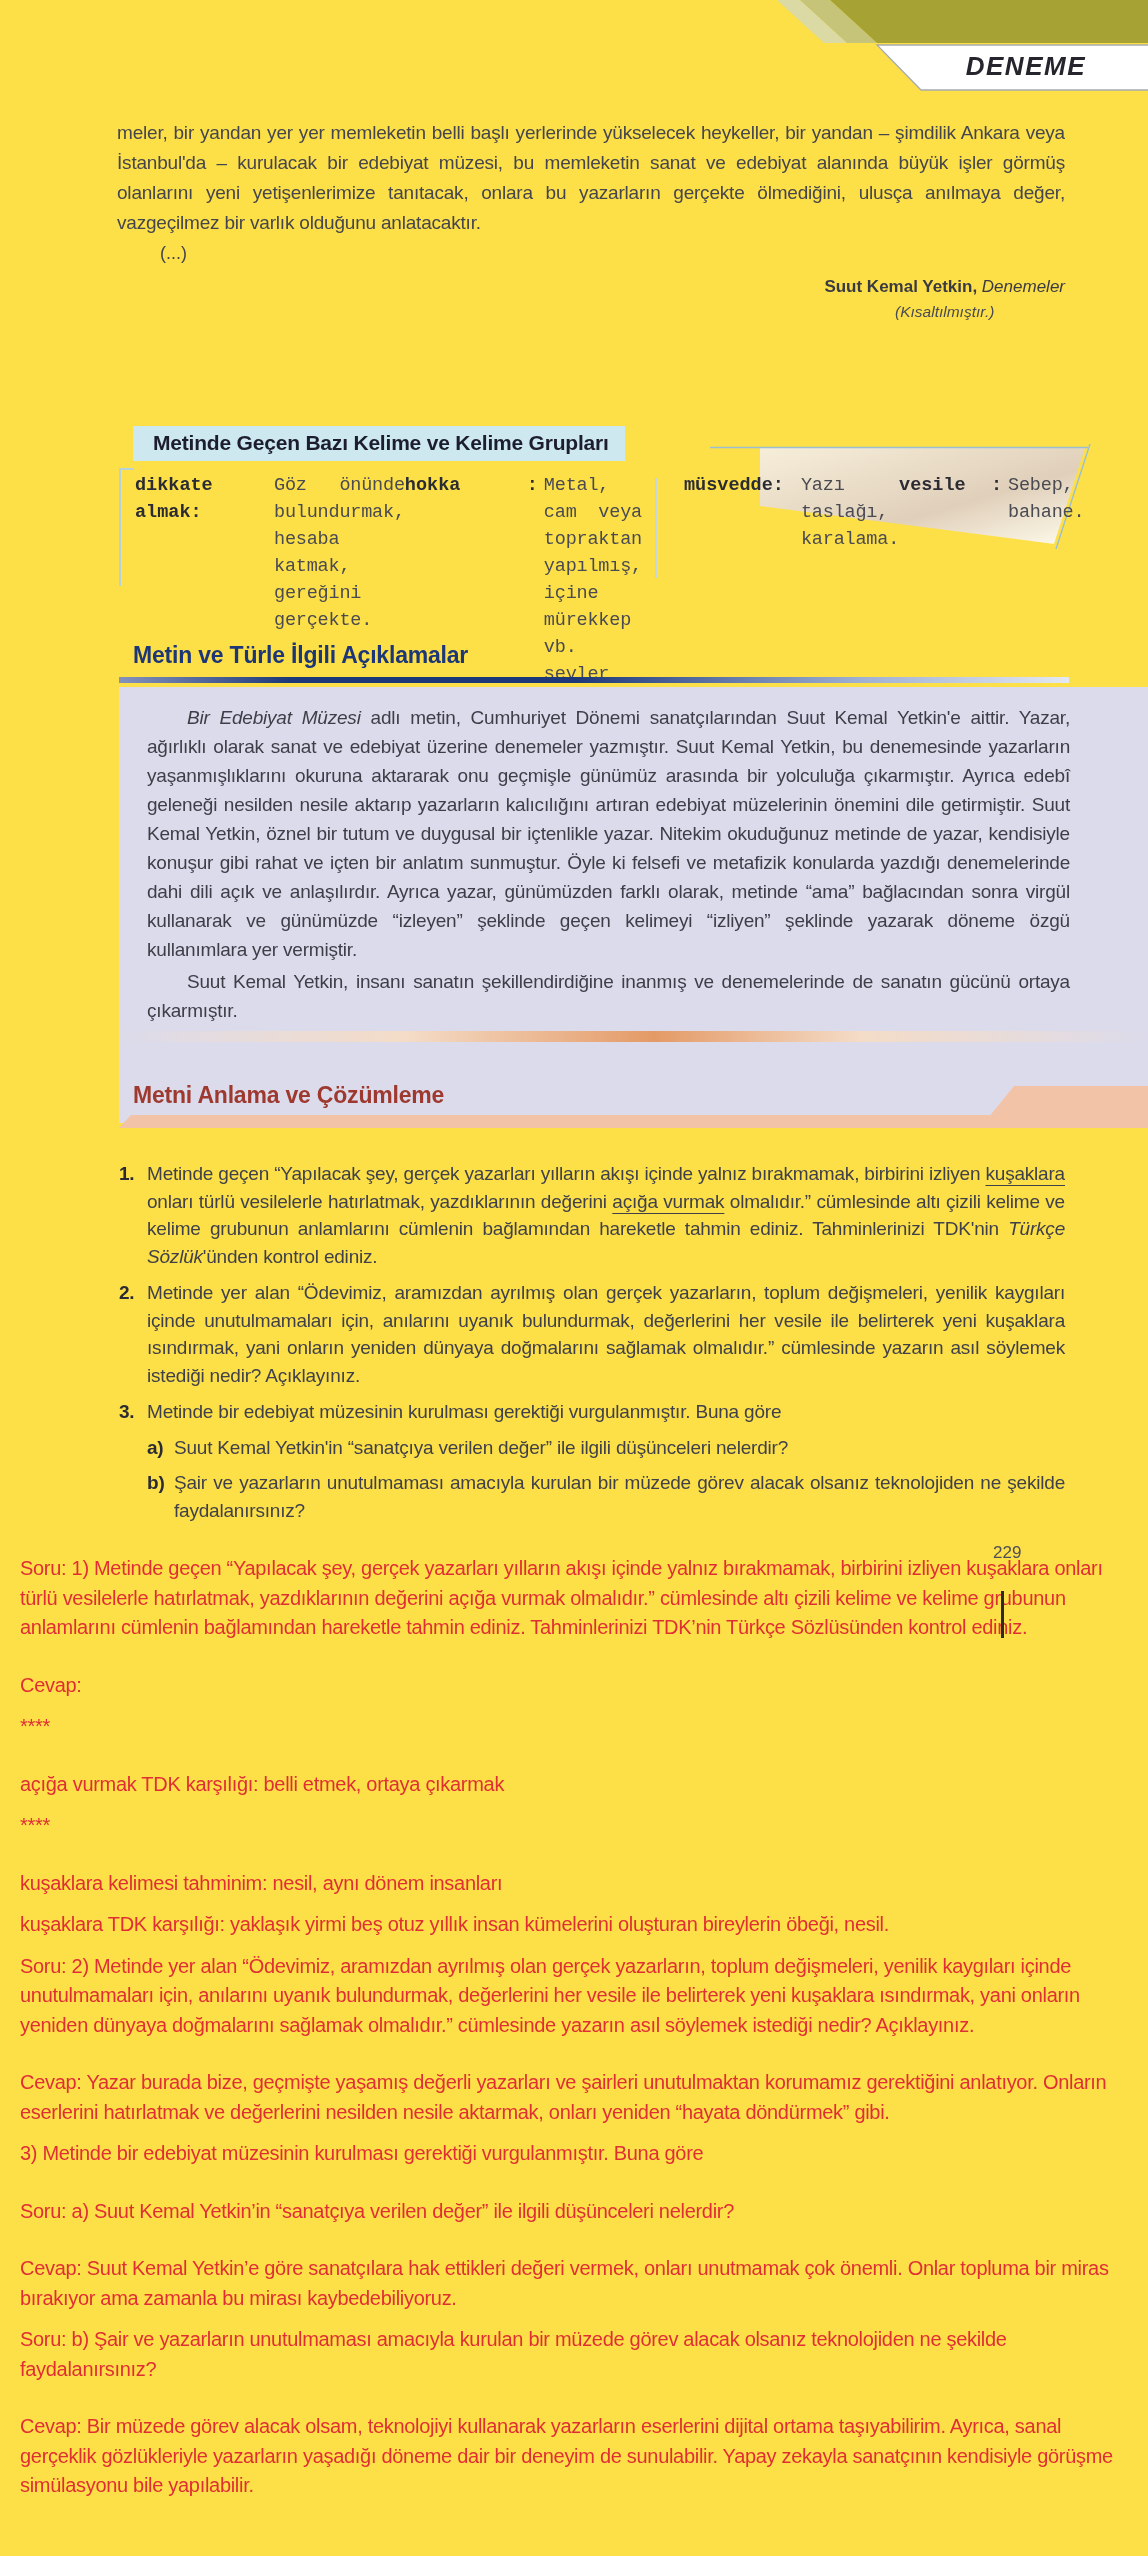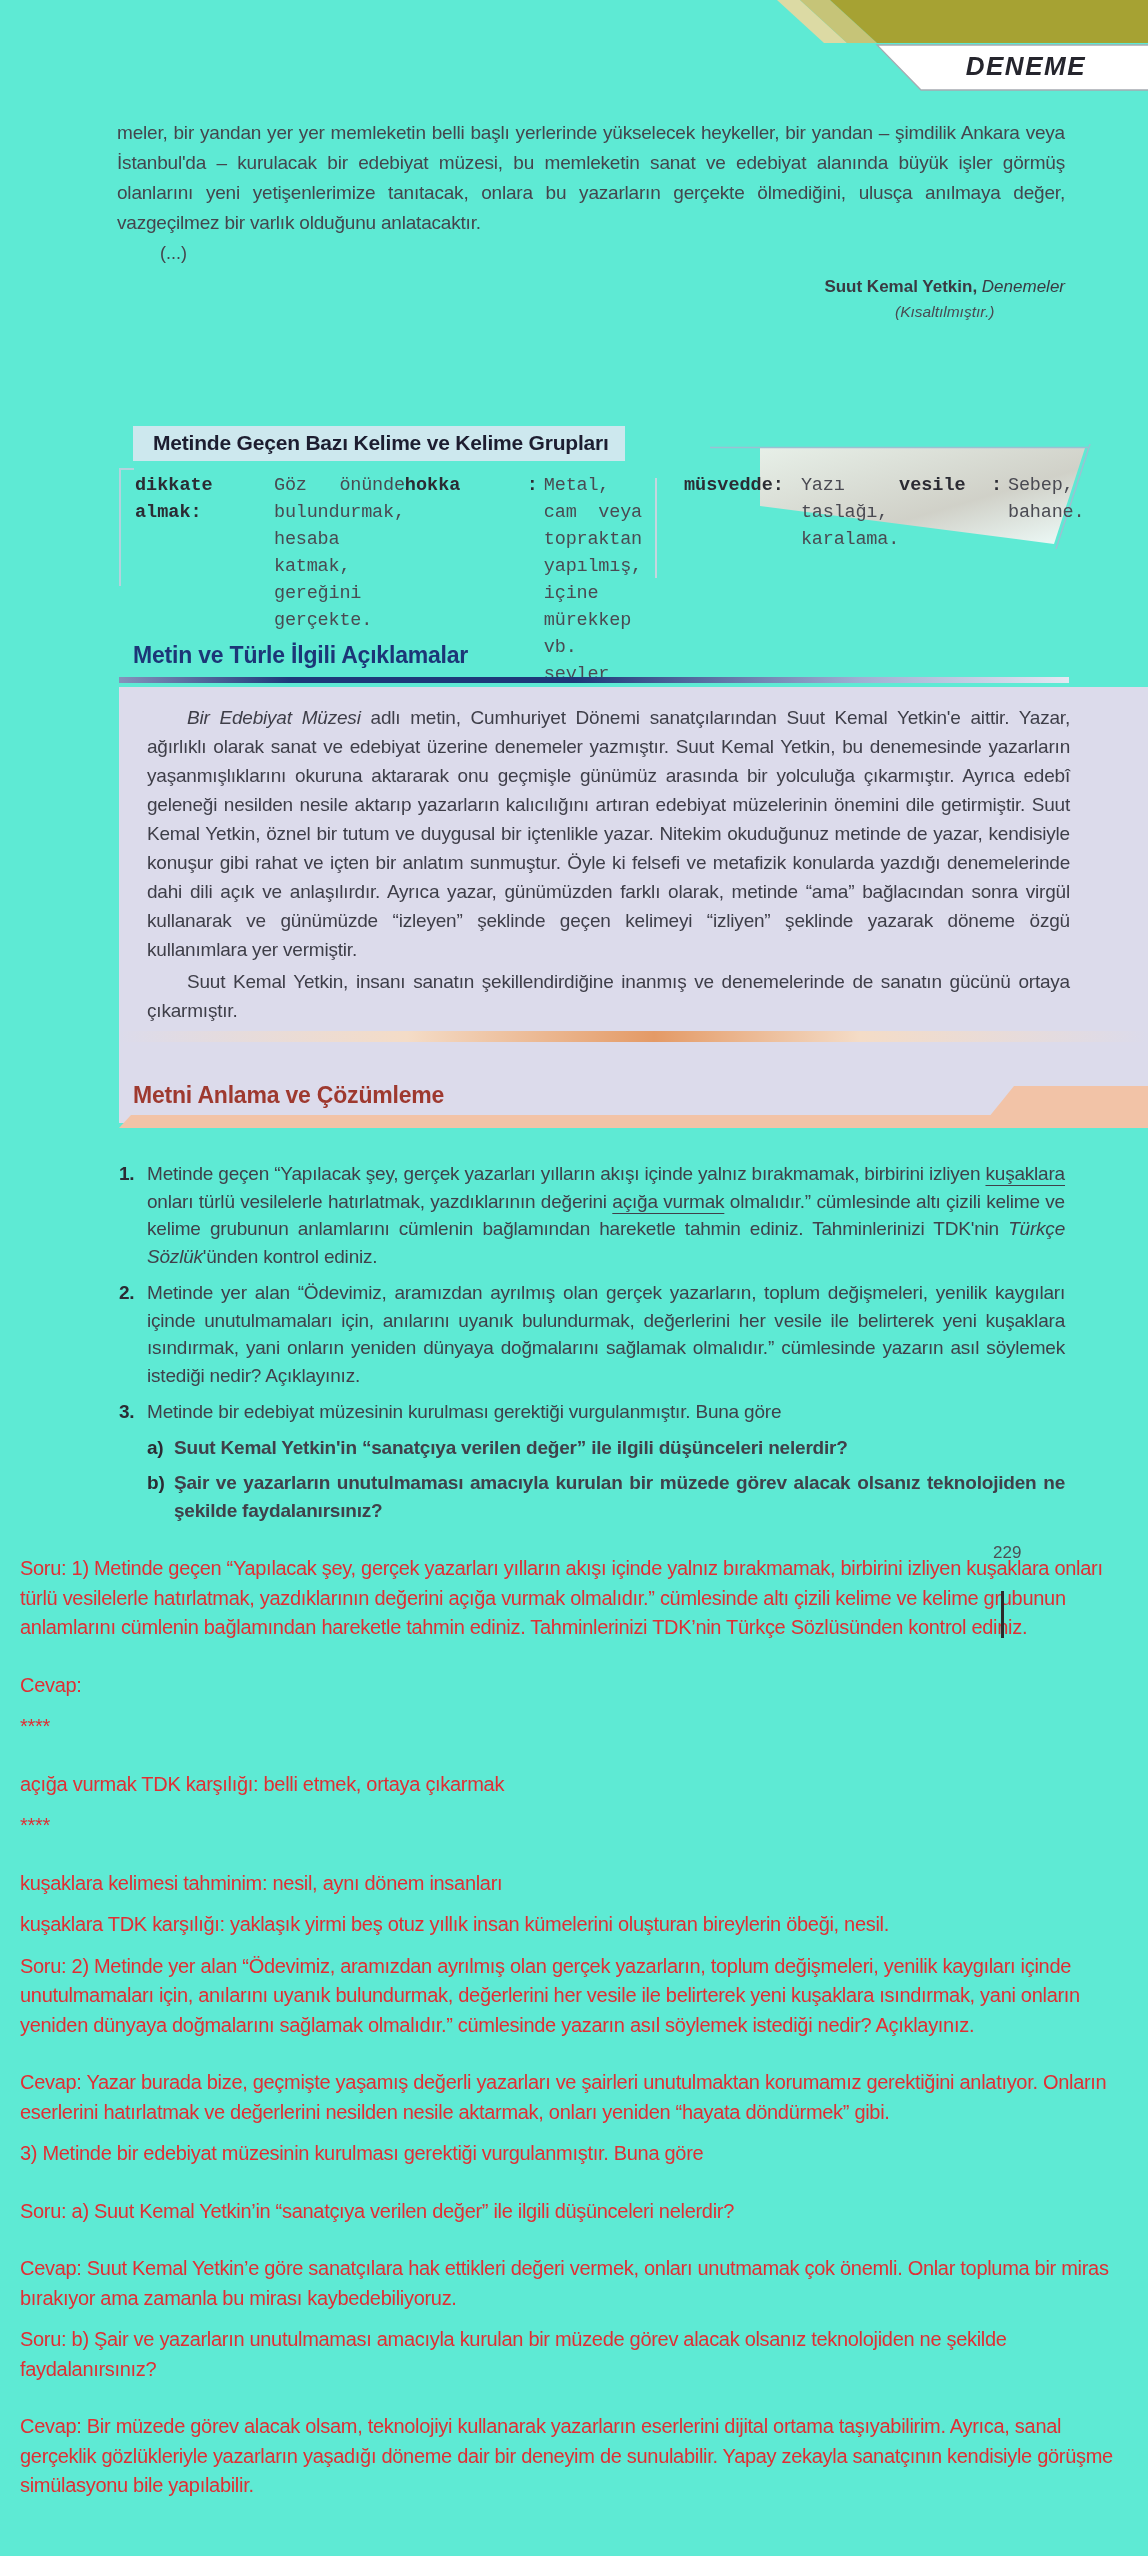--- a/index.html
+++ b/index.html
@@ -1,16 +1,16 @@
 <!DOCTYPE html>
 <html><head>
 <meta charset="utf-8">
 <style>
   html,body{margin:0;padding:0;background:#fff;}
-  .page{position:relative;width:1148px;height:2556px;background:#5eead4;overflow:hidden;
+  .page{position:relative;width:1148px;height:2556px;background:#fde047;overflow:hidden;
         font-family:"Liberation Sans",sans-serif;color:#44444c;}
   .abs{position:absolute;}
   
   .banner-svg{position:absolute;top:0;right:0;}
   .deneme{position:absolute;top:51px;right:62px;font-size:26px;font-weight:800;font-style:italic;
           letter-spacing:1.5px;color:#25252d;}
   
   .intro{top:118px;left:117px;width:948px;font-size:19px;line-height:30px;text-align:justify;
          letter-spacing:-0.2px;color:#45454d;}
   .ellipsis{top:243px;left:160px;font-size:18px;color:#45454d;}
@@ -52,21 +52,21 @@
   .compr-bump{top:1086px;left:980px;width:168px;height:42px;background:#f2c3a7;
               clip-path:polygon(34px 0,100% 0,100% 100%,0 100%);}
   
   .questions{top:1160px;left:119px;width:946px;font-size:19px;line-height:27.5px;color:#40404a;
              letter-spacing:-0.2px;}
   .q-item{display:flex;margin-bottom:9px;}
   .q-num{flex:0 0 28px;font-weight:700;color:#2b2b33;}
   .q-text{flex:1;text-align:justify;}
   .q-sub{display:flex;margin-top:8px;}
   .q-sub-label{flex:0 0 27px;font-weight:700;color:#2b2b33;}
-  .q-sub-text{flex:1;text-align:justify;font-weight:bold;}
+  .q-sub-text{flex:1;text-align:justify;}
   .u{text-decoration:underline;text-underline-offset:5px;}
   .i{font-style:italic;}
   
   .page-number{top:1543px;left:993px;font-size:17px;color:#4e4e55;z-index:1;}
   .answers{top:1542px;left:8px;width:1130px;font-size:20px;line-height:29.5px;color:#e02f34;
            letter-spacing:-0.3px;z-index:2;}
   .ans-p{margin:12px;}
   .ans-p.gap{margin-bottom:28px;}
   .caret{top:1591px;left:1001px;width:2.5px;height:47px;background:#2b2b2b;z-index:3;}
 </style>

